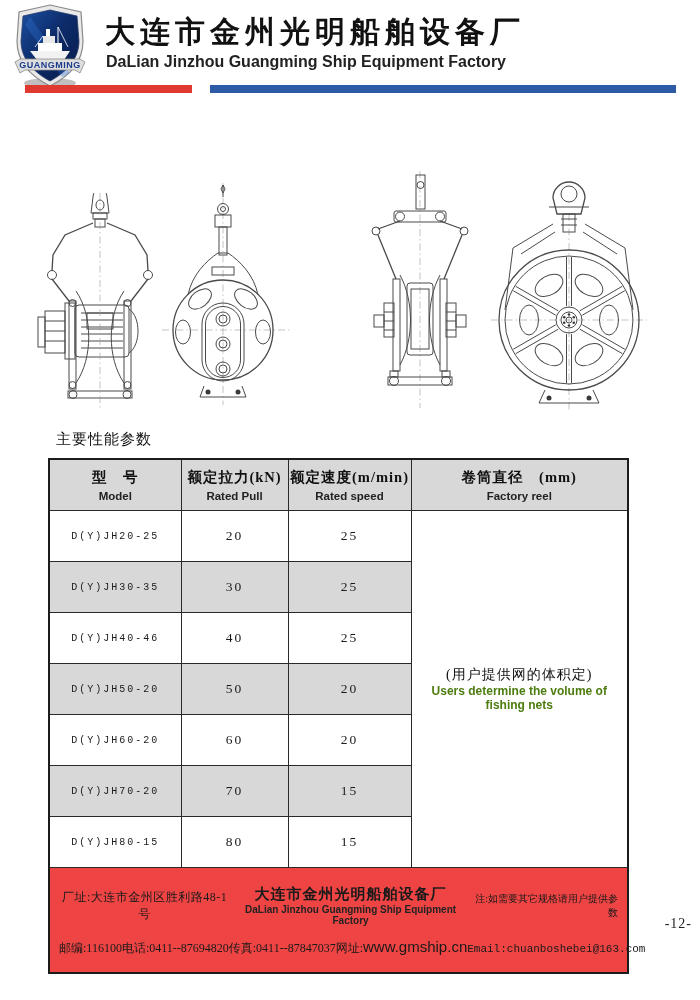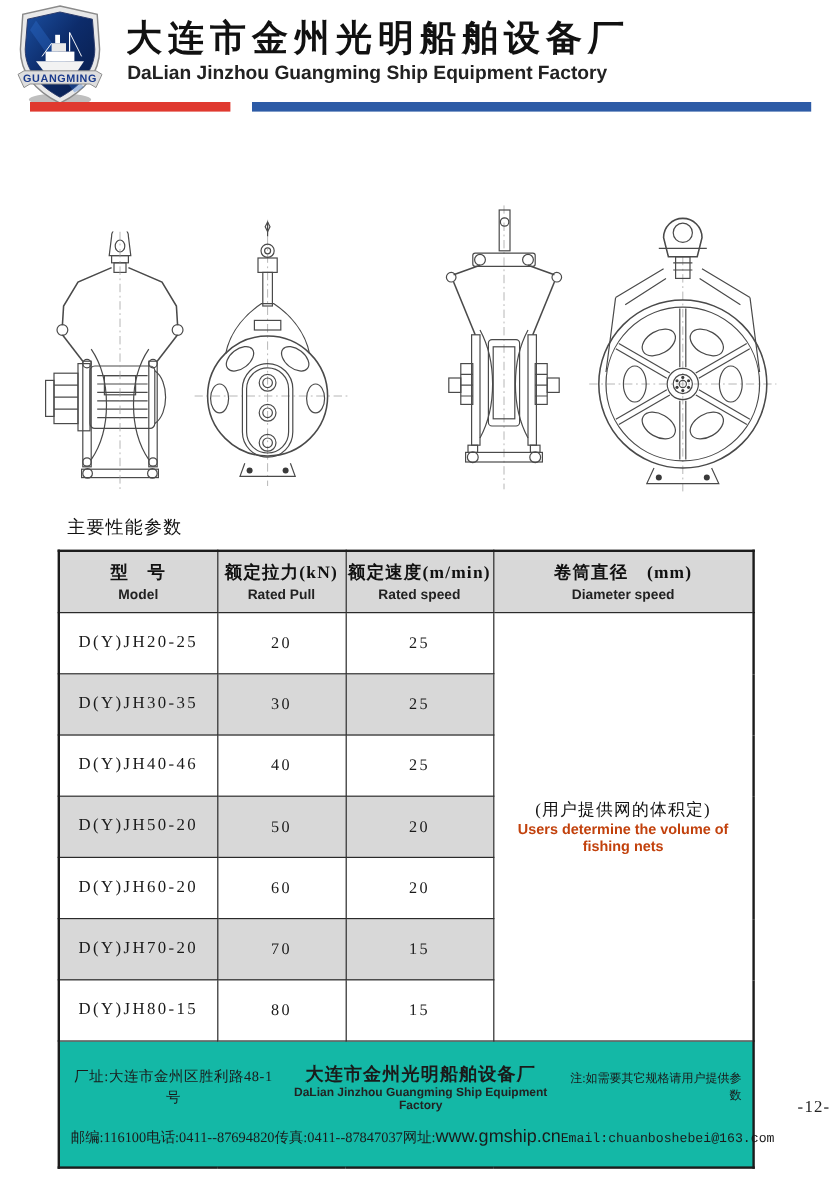--- a/index.html
+++ b/index.html
@@ -29,28 +29,28 @@
 
   
   table.spec{position:absolute;left:48px;top:458px;width:579px;border-collapse:collapse;
              border:2px solid #1c1c1c;table-layout:fixed;}
   table.spec th,table.spec td{border:1px solid #2a2a2a;text-align:center;vertical-align:middle;padding:0;}
   table.spec thead th{background:#d8d8d8;height:50px;}
   th .cn{font-size:14.5px;letter-spacing:1px;font-family:"Liberation Serif","DejaVu Serif",serif;color:#111;}
   th .en{font-size:11.5px;margin-top:3px;color:#222;}
   table.spec tbody tr.data{height:51px;}
   table.spec tbody tr.data:nth-child(even) td{background:#d8d8d8;}
-  td.model{font-size:14px;letter-spacing:2px;font-family:Liberation Serif, serif;}
+  td.model{font-size:10px;letter-spacing:2px;font-family:Liberation Mono, monospace;}
   td.num{font-size:13.5px;letter-spacing:2px;font-family:"Liberation Serif","DejaVu Serif",serif;}
   td.merged{background:#ffffff !important;}
   .m-cn{font-size:14px;letter-spacing:1px;font-family:"Liberation Serif","DejaVu Serif",serif;color:#111;}
-  .m-en{font-size:12px;font-weight:bold;color:#c2410c;margin-top:0;}
-
-  
-  tr.contact td{background:#14b8a6;height:104px;}
+  .m-en{font-size:12px;font-weight:bold;color:#4d7c0f;margin-top:0;}
+
+  
+  tr.contact td{background:#ef4444;height:104px;}
   .contact-inner{padding:6px 9px 4px 9px;}
   .c-line1{display:flex;justify-content:space-between;align-items:center;}
   .c-addr{font-size:12px;letter-spacing:0.5px;}
   .c-center{text-align:center;}
   .c-co-cn{font-size:15px;font-weight:bold;letter-spacing:1px;}
   .c-co-en{font-size:10px;font-weight:bold;color:#222;}
   .c-note{font-size:10px;text-align:right;}
   .c-line2{display:flex;justify-content:space-between;align-items:baseline;margin-top:12px;
            font-size:12px;white-space:nowrap;}
   .c-url{font-family:Liberation Sans, sans-serif;font-size:15px;}
@@ -289,21 +289,21 @@
         <th>
           <div class="cn">额定拉力(kN)</div>
           <div class="en">Rated Pull</div>
         </th>
         <th>
           <div class="cn">额定速度(m/min)</div>
           <div class="en">Rated speed</div>
         </th>
         <th>
           <div class="cn">卷筒直径　(mm)</div>
-          <div class="en">Diameter speed</div>
+          <div class="en">Factory reel</div>
         </th>
       </tr>
     </thead>
     <tbody>
       <tr class="data">
         <td class="model">D(Y)JH20-25</td>
         <td class="num">20</td>
         <td class="num">25</td>
         <td class="merged" rowspan="7">
           <div class="m-cn">(用户提供网的体积定)</div>

